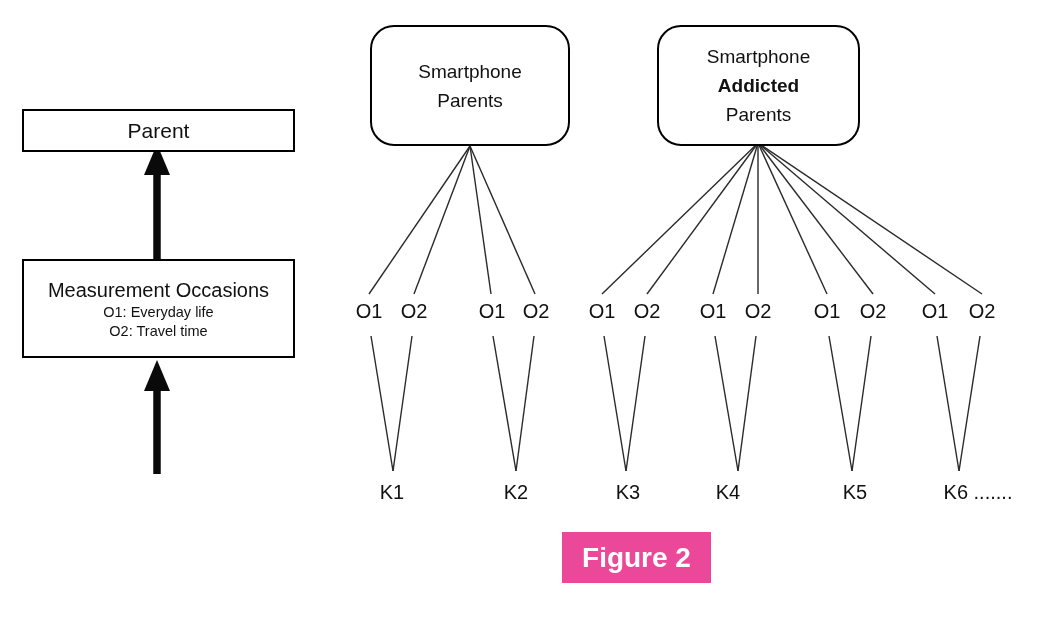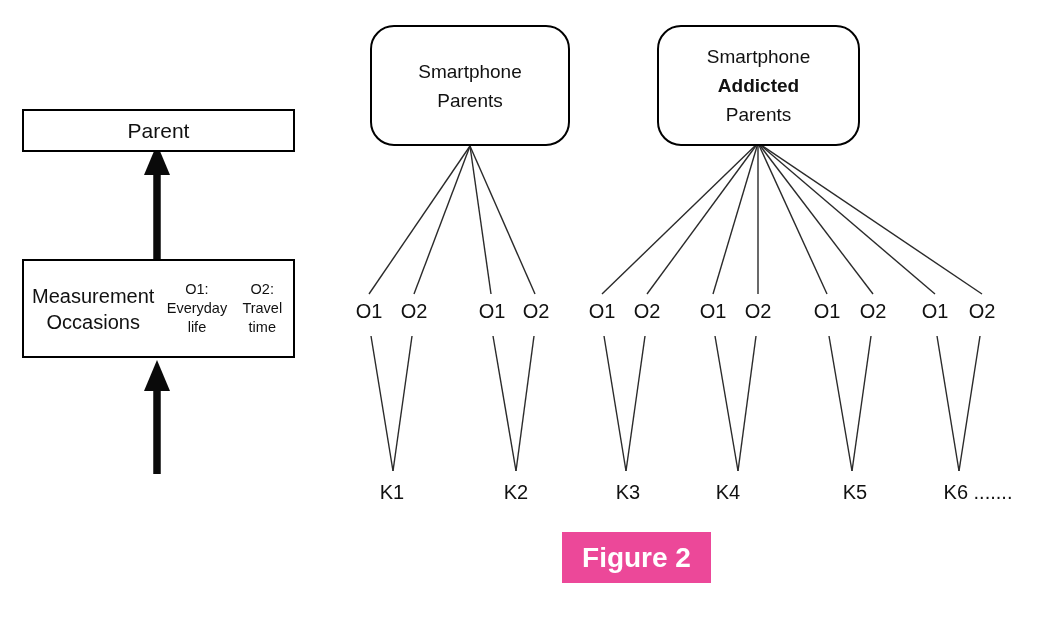--- a/index.html
+++ b/index.html
@@ -24,21 +24,21 @@
     box-sizing: border-box;
     display: flex;
     align-items: center;
     justify-content: center;
     text-align: center;
   }
   .parent-box  { left: 22px; top: 101px; width: 273px; height: 43px; font-size: 21px; margin-top: 8px; }
   .kid-box     { left: 22px; top: 474px; width: 273px; height: 42px; font-size: 21px; }
   .measurement-box {
     left: 22px; top: 259px; width: 273px; height: 99px;
-    flex-direction: row; justify-content: center;
+    flex-direction: column; justify-content: center;
   }
   .m-title { font-size: 20px; line-height: 26px; }
   .m-sub   { font-size: 14.5px; line-height: 19px; }
   .rounded-box {
     position: absolute;
     top: 25px; height: 121px;
     background: #ffffff;
     border: 2px solid #000000;
     border-radius: 24px;
     box-sizing: border-box;

